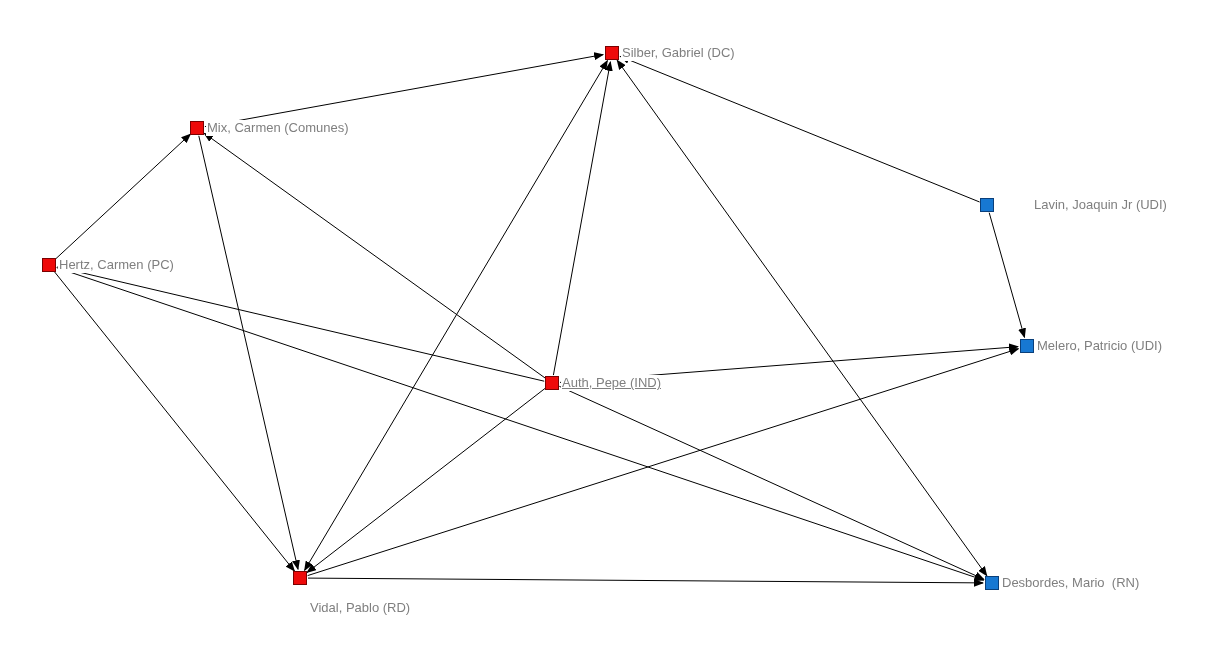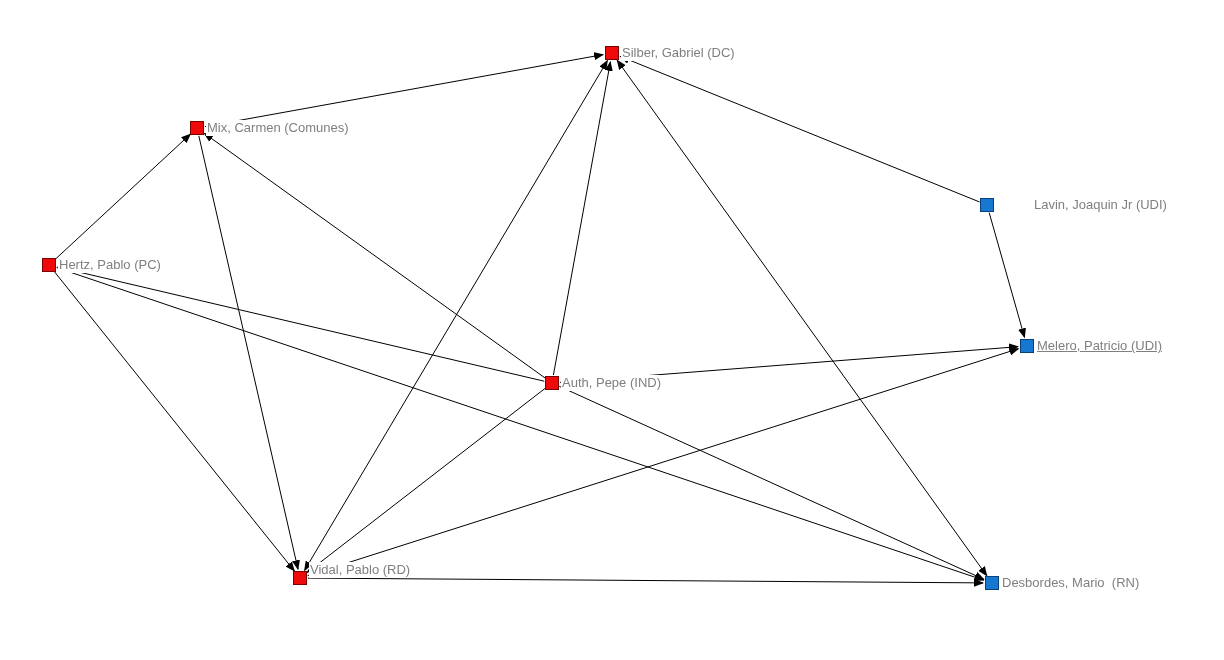--- a/index.html
+++ b/index.html
@@ -61,24 +61,24 @@
         <line x1="307.6" y1="575.6" x2="1018.4" y2="348.7" stroke="#000000" stroke-width="1" marker-end="url(#arr)"></line>
         <line x1="559.3" y1="386.3" x2="983.8" y2="579.3" stroke="#000000" stroke-width="1" marker-end="url(#arr)"></line>
         <line x1="56.6" y1="267.6" x2="983.5" y2="580.1" stroke="#000000" stroke-width="1" marker-end="url(#arr)"></line>
         <line x1="308.0" y1="578.1" x2="983.0" y2="582.9" stroke="#000000" stroke-width="1" marker-end="url(#arr)"></line>
       </g>
   </svg>
   <div id="labels">
       <span class="node-label" style="left: 621px; top: 45px;">Silber, Gabriel (DC)</span>
       <span class="node-label" style="left: 206px; top: 120px;">Mix, Carmen (Comunes)</span>
       <span class="node-label" style="left: 996px; top: 197px; margin-left: 37px;">Lavin, Joaquin Jr (UDI)</span>
-      <span class="node-label" style="left: 58px; top: 257px;">Hertz, Pablo (PC)</span>
-      <span class="node-label" style="left: 1036px; top: 338px; text-decoration: underline;">Melero, Patricio (UDI)</span>
-      <span class="node-label" style="left: 561px; top: 375px;">Auth, Pepe (IND)</span>
-      <span class="node-label" style="left: 309px; top: 562px;">Vidal, Pablo (RD)</span>
+      <span class="node-label" style="left: 58px; top: 257px;">Hertz, Carmen (PC)</span>
+      <span class="node-label" style="left: 1036px; top: 338px;">Melero, Patricio (UDI)</span>
+      <span class="node-label" style="left: 561px; top: 375px; text-decoration: underline;">Auth, Pepe (IND)</span>
+      <span class="node-label" style="left: 309px; top: 600px;">Vidal, Pablo (RD)</span>
       <span class="node-label" style="left: 1001px; top: 575px;">Desbordes, Mario  (RN)</span>
     </div>
   <div id="nodes">
       <div class="node red" style="left: 605px; top: 46px; background: rgb(238, 10, 10);"></div>
       <div class="node red" style="left: 190px; top: 121px; background: rgb(238, 10, 10);"></div>
       <div class="node blue" style="left: 980px; top: 198px; background: rgb(23, 120, 210);"></div>
       <div class="node red" style="left: 42px; top: 258px; background: rgb(238, 10, 10);"></div>
       <div class="node blue" style="left: 1020px; top: 339px; background: rgb(23, 120, 210);"></div>
       <div class="node red" style="left: 545px; top: 376px; background: rgb(238, 10, 10);"></div>
       <div class="node red" style="left: 293px; top: 571px; background: rgb(238, 10, 10);"></div>

